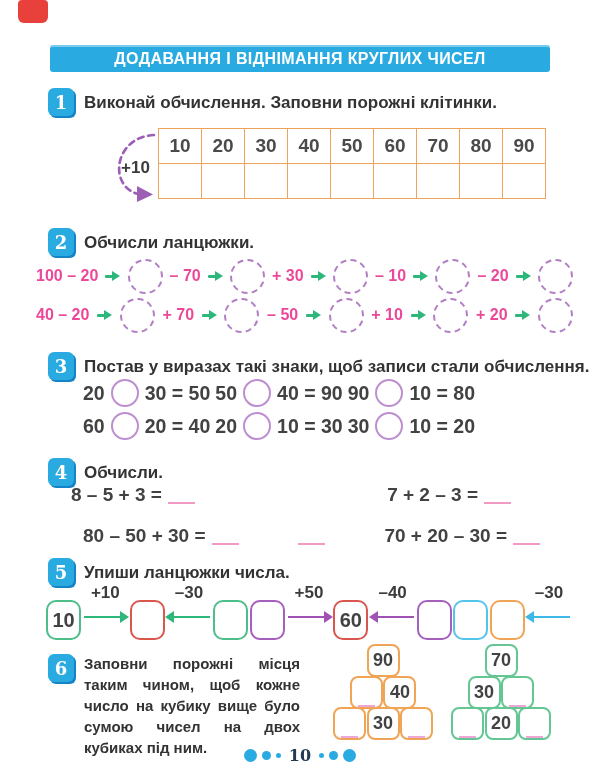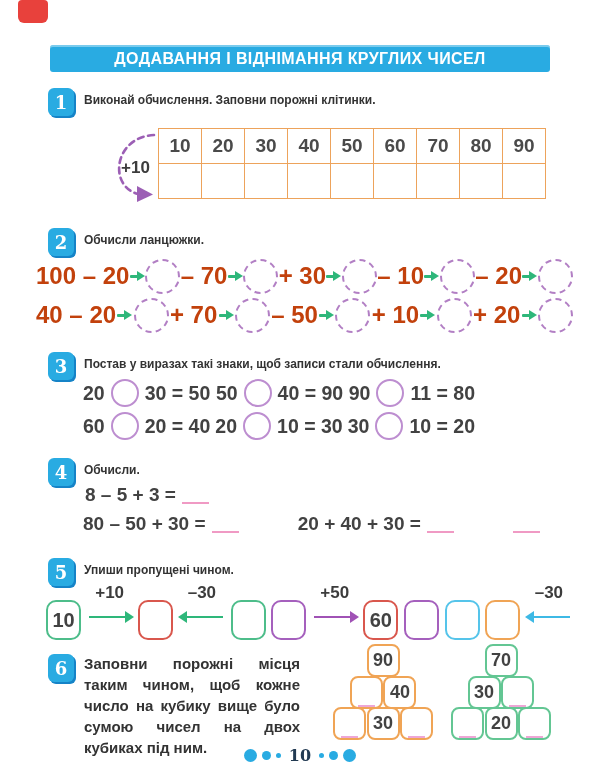--- a/index.html
+++ b/index.html
@@ -14,31 +14,31 @@
   
   .header{left:50px;top:45px;width:500px;height:27px;background:#29abe2;border-radius:3px;
           box-shadow:inset 0 2px 0 rgba(255,255,255,.38);
           color:#fff;font-weight:bold;font-size:16px;letter-spacing:.4px;
           display:flex;align-items:center;justify-content:center;}
 
   
   .badge{width:26px;height:28px;background:#29abe2;border-radius:6px;
          box-shadow:2px 2px 0 #1583c7;color:#fff;display:flex;align-items:center;justify-content:center;
          font-family:"DejaVu Serif",serif;font-weight:bold;font-size:18px;}
-  .instr{font-size:12px;font-weight:600;color:#333;}
+  .instr{font-size:17px;font-weight:600;color:#333;}
 
   
   .tbl{border-collapse:collapse;}
   .tbl td{width:42px;height:34px;border:1.7px solid #eda35b;text-align:center;
           font-size:19px;font-weight:600;color:#4a4a4a;padding:0;}
   .plus10{font-size:17px;font-weight:600;color:#3c3c3c;}
 
   
   .chainrow{display:flex;align-items:center;justify-content:space-between;height:36px;}
-  .mtext{font-size:24px;font-weight:600;color:#c2410c;white-space:nowrap;}
+  .mtext{font-size:16px;font-weight:600;color:#ec4899;white-space:nowrap;}
   .dcircle{width:31px;height:31px;border:2px dashed #b27fc4;border-radius:50%;background:#fff;flex:0 0 auto;}
   .sarrow{position:relative;width:15px;height:11px;flex:0 0 auto;}
   .sarrow::before{content:'';position:absolute;left:0;top:4px;width:8px;height:3.2px;background:#2eb77a;border-radius:1px;}
   .sarrow::after{content:'';position:absolute;right:0;top:0;border-left:8.5px solid #2eb77a;
                  border-top:5.5px solid transparent;border-bottom:5.5px solid transparent;}
 
   
   .eqrow{display:flex;justify-content:space-between;align-items:center;}
   .eq{display:flex;align-items:center;gap:6px;font-size:19.5px;font-weight:600;color:#424242;}
   .ocircle{width:24px;height:24px;border:2.2px solid #bd8ed0;border-radius:50%;background:#fff;}
@@ -176,21 +176,21 @@
     <span>30 = 50</span>
   </div>
   <div class="eq">
     <span>50</span>
     <span class="ocircle"></span>
     <span>40 = 90</span>
   </div>
   <div class="eq">
     <span>90</span>
     <span class="ocircle"></span>
-    <span>11 = 80</span>
+    <span>10 = 80</span>
   </div>
 </div>
 <div class="abs eqrow" style="left:83px;top:412px;width:392px;">
   <div class="eq">
     <span>60</span>
     <span class="ocircle"></span>
     <span>20 = 40</span>
   </div>
   <div class="eq">
     <span>20</span>
@@ -200,42 +200,46 @@
   <div class="eq">
     <span>30</span>
     <span class="ocircle"></span>
     <span>10 = 20</span>
   </div>
 </div>
 
 <div class="abs badge" style="left:48px;top:458px;">4</div>
 <div class="abs instr" style="left:84px;top:463px;">Обчисли.</div>
 
-<div class="abs exprrow" style="left:85px;top:484px;width:440px;text-align:right;">
+<div class="abs exprrow" style="left:71px;top:484px;width:440px;text-align:right;">
   <div class="expr">
       <span>8 – 5 + 3 =</span>
       <span class="blank"></span>
     </div>
-</div>
-<div class="abs exprrow" style="left:83px;top:513px;width:457px;">
+  <div class="expr">
+      <span>7 + 2 – 3 =</span>
+      <span class="blank"></span>
+    </div>
+</div>
+<div class="abs exprrow" style="left:83px;top:525px;width:457px;">
   <div class="expr">
       <span>80 – 50 + 30 =</span>
       <span class="blank"></span>
     </div>
   <div class="expr">
-      <span>20 + 40 + 30 =</span>
-      <span class="blank"></span>
-    </div>
-  <div class="expr">
+      <span class="blank"></span>
+    </div>
+  <div class="expr">
+      <span>70 + 20 – 30 =</span>
       <span class="blank"></span>
     </div>
 </div>
 
 <div class="abs badge" style="left:48px;top:558px;">5</div>
-<div class="abs instr" style="left:84px;top:563px;">Упиши пропущені чином.</div>
+<div class="abs instr" style="left:84px;top:563px;">Упиши ланцюжки числа.</div>
 
 <div class="abs c5row" style="left:46px;top:581px;width:526px;">
 
   <div class="bx bx-green">
       <span>10</span>
     </div>
   <div class="aunit ag">
     <span class="albl">+10</span>
     <span class="aline right"></span>
   </div>
@@ -253,20 +257,24 @@
   <div class="bx bx-purple">
       <span></span>
     </div>
   <div class="aunit ap">
     <span class="albl">+50</span>
     <span class="aline right"></span>
   </div>
   <div class="bx bx-red">
       <span>60</span>
     </div>
+  <div class="aunit ap">
+    <span class="albl">–40</span>
+    <span class="aline left"></span>
+  </div>
   <div class="bx bx-purple">
       <span></span>
     </div>
 
   <div class="bx bx-blue">
       <span></span>
     </div>
   <div class="bx bx-orange">
       <span></span>
     </div>

